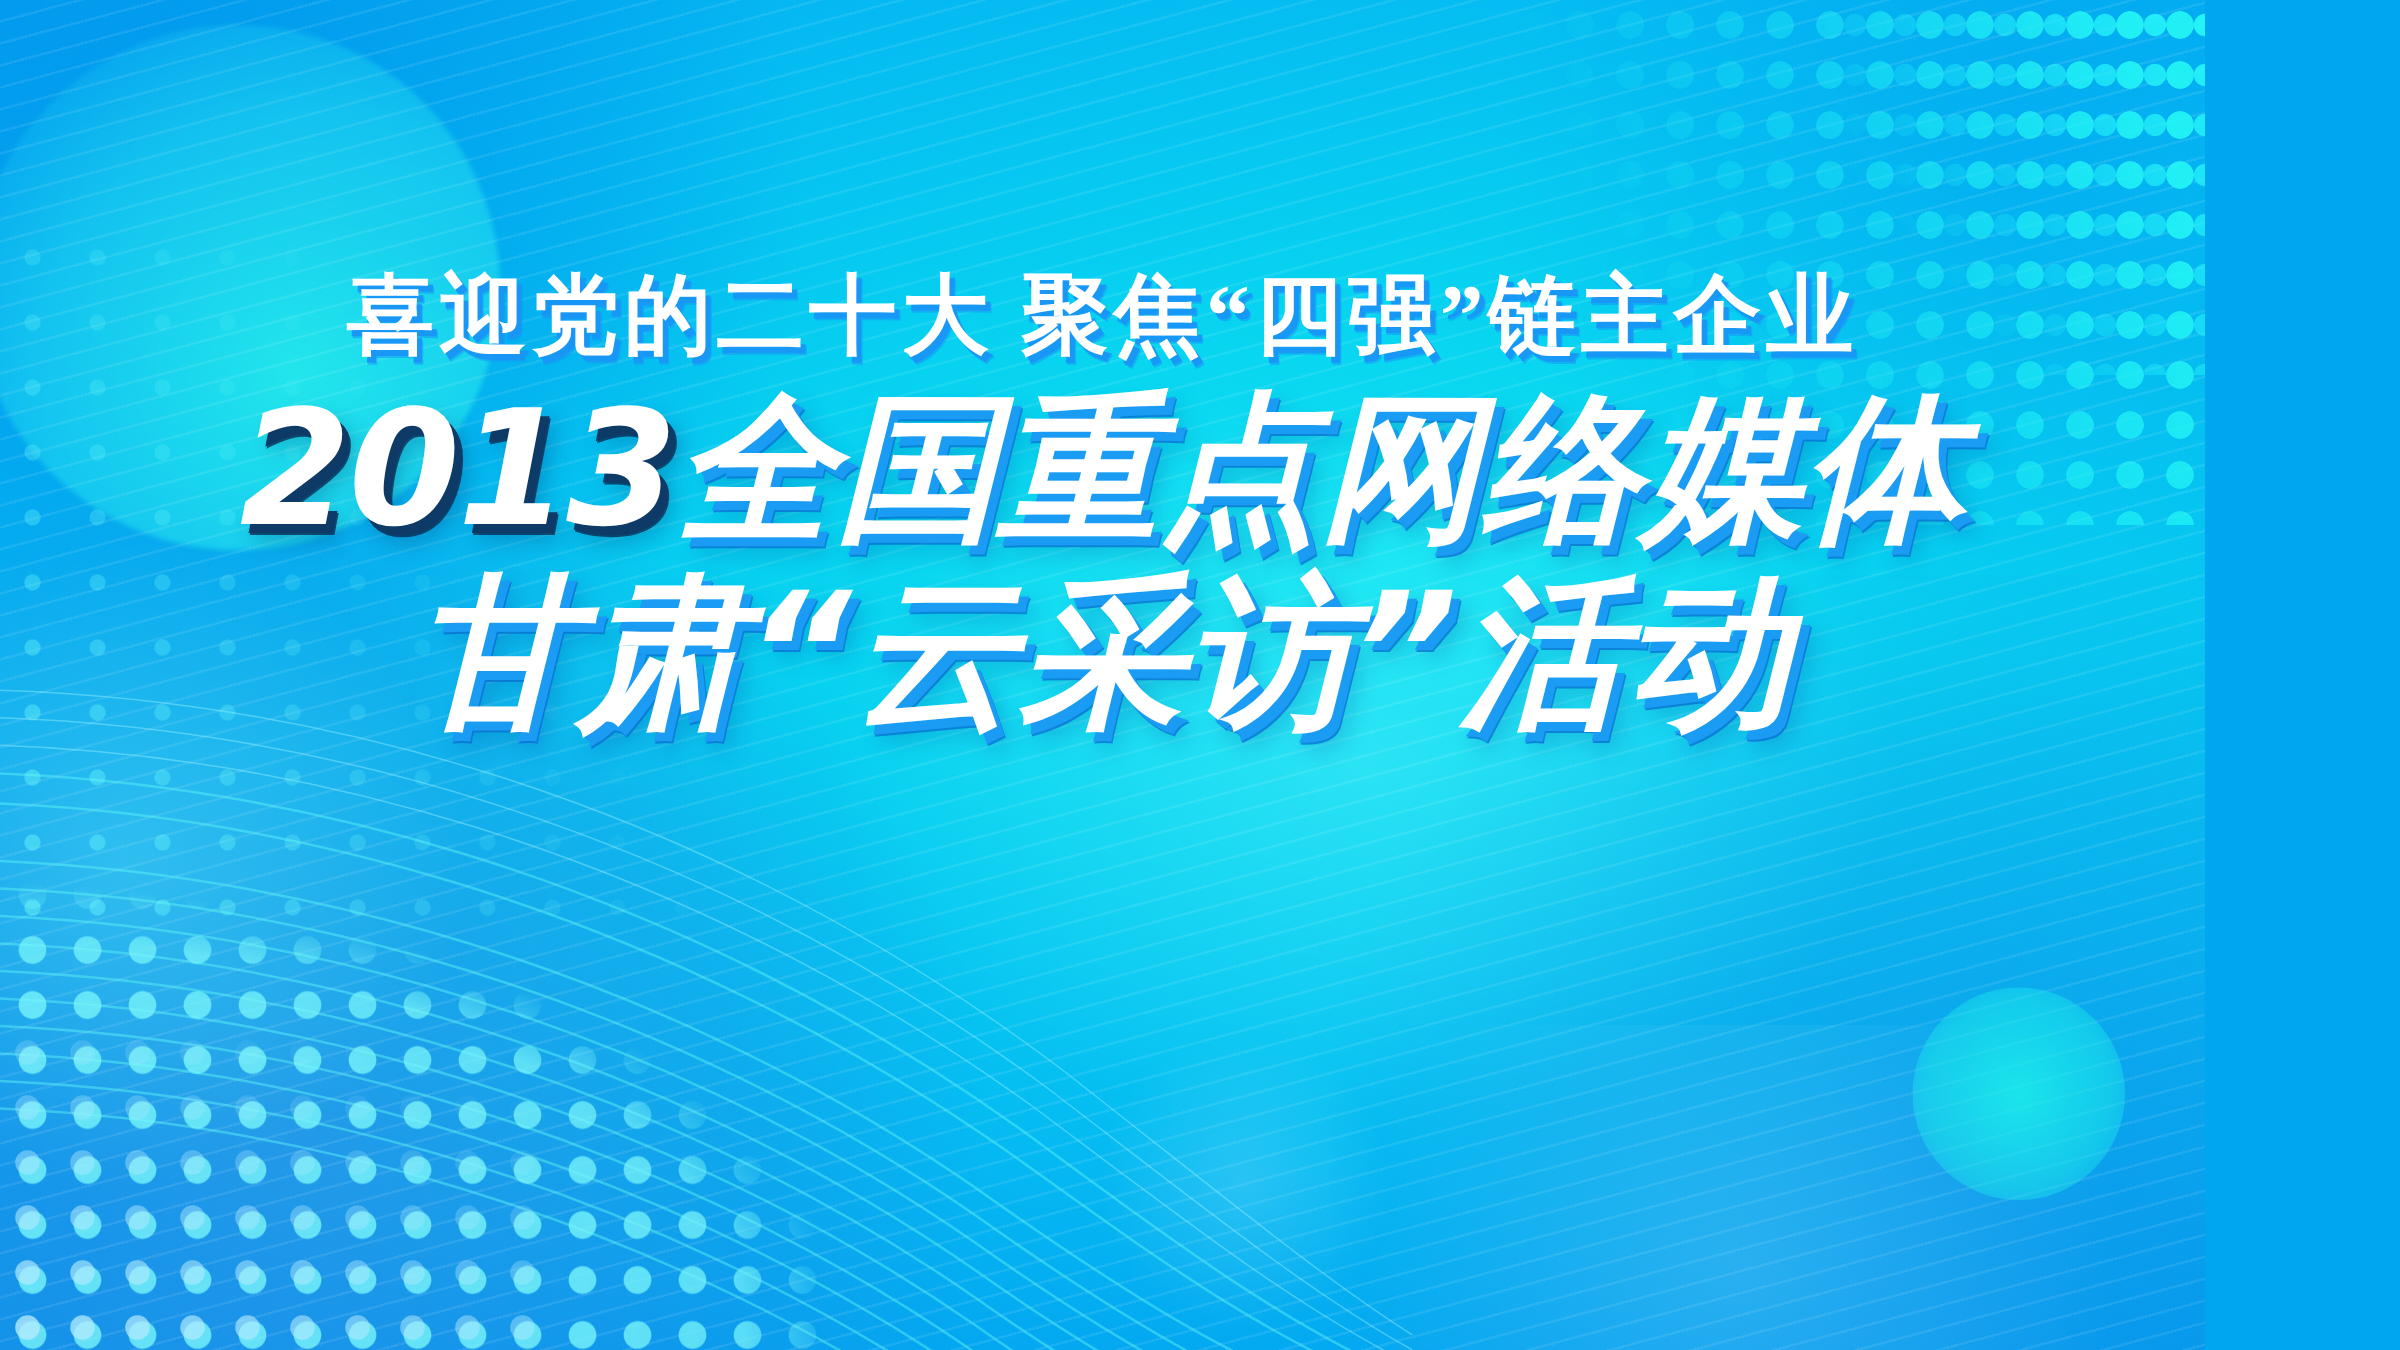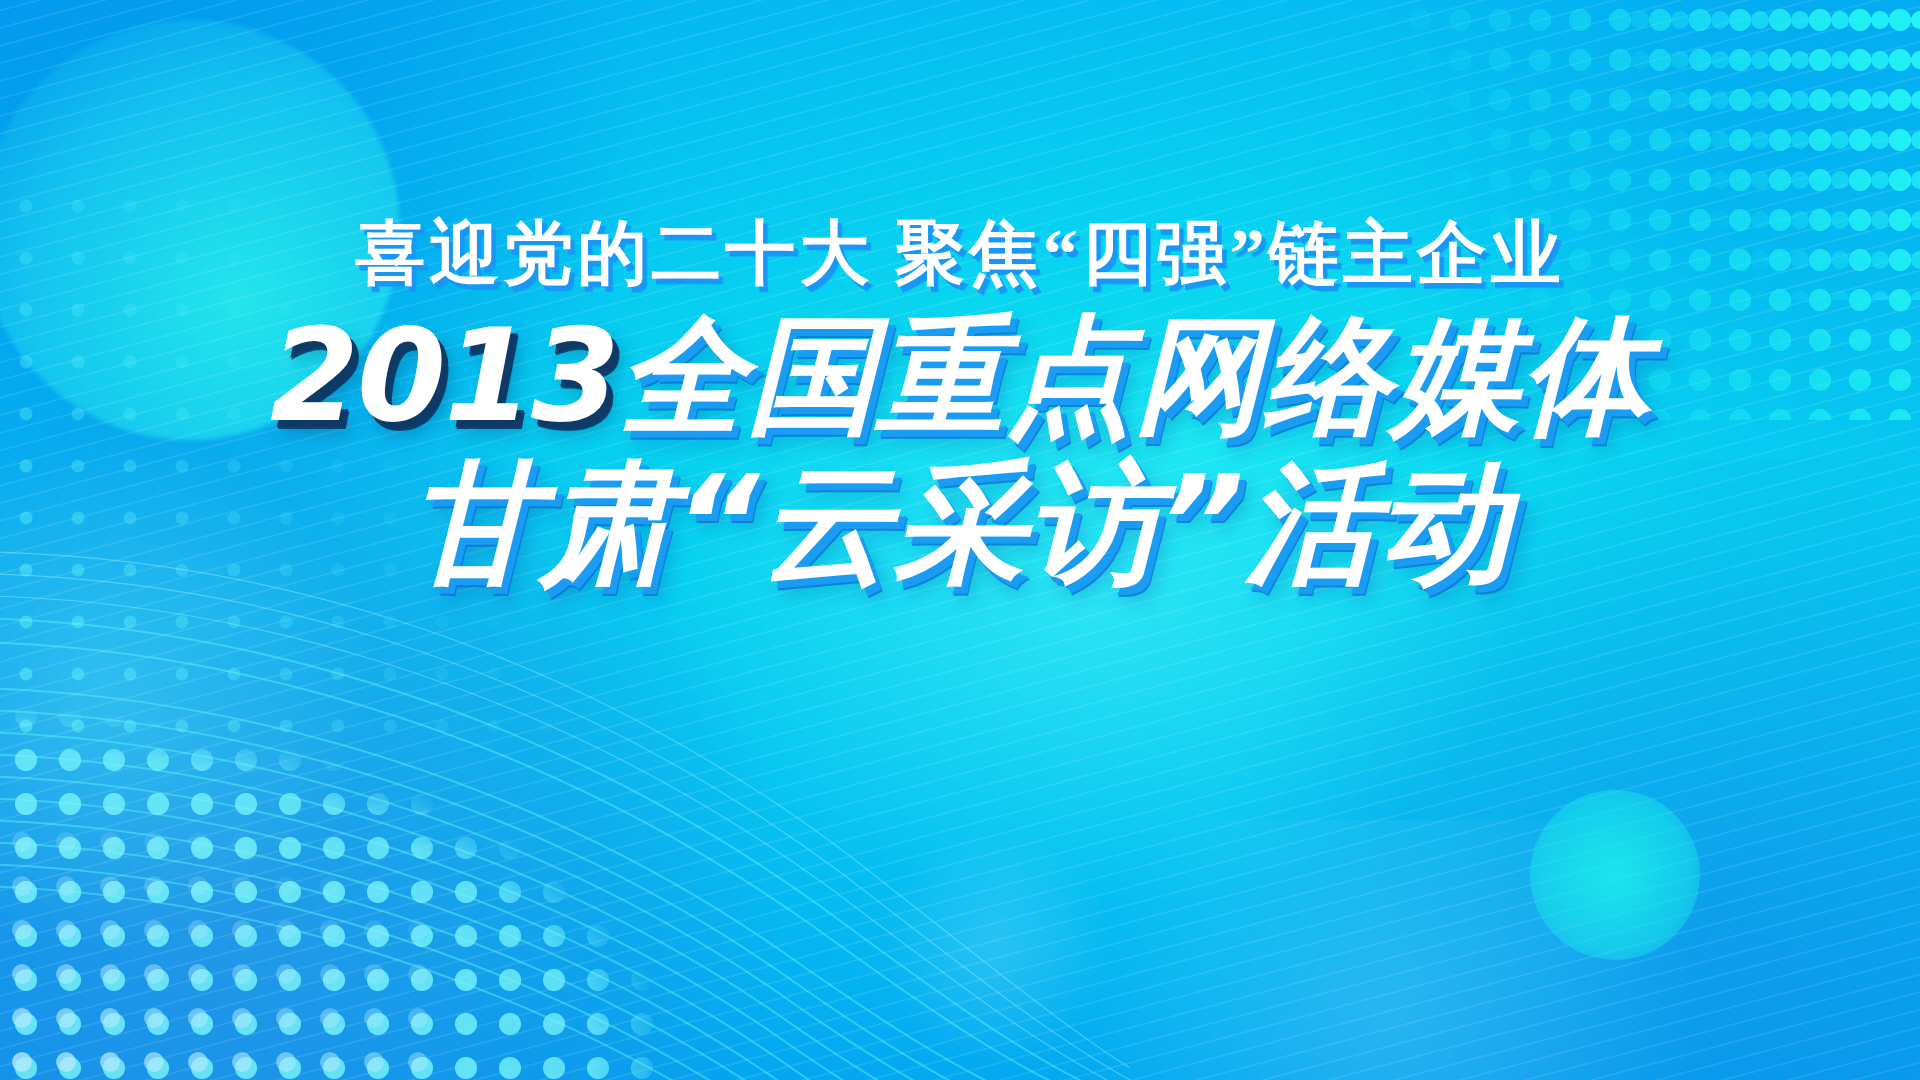--- a/index.html
+++ b/index.html
@@ -2,21 +2,21 @@
 <html><head>
 <meta charset="utf-8">
 <style>
   html,body{margin:0;padding:0;}
   body{
     width:1920px;height:1080px;overflow:hidden;
     font-family:"Liberation Sans",sans-serif;
     background:#00a6f0;
   }
   #poster{
-    position:relative;width:1920px;height:1080px;overflow:hidden;
+    position:relative;width:1764px;height:1080px;overflow:hidden;
     background:
       radial-gradient(120% 95% at 62% 42%, #0fe3f2 0%, #07d2f0 22%, #05bdf2 44%, #039ff0 70%, #0d8ae6 100%);
   }
   
   .tint{position:absolute;pointer-events:none;}
   .tint-tl{left:-260px;top:-300px;width:900px;height:900px;
     background:radial-gradient(circle at 50% 50%, rgba(0,140,235,.55) 0%, rgba(0,140,235,.28) 45%, rgba(0,140,235,0) 72%);}
   .tint-bl{left:-320px;bottom:-360px;width:1100px;height:1050px;
     background:radial-gradient(circle at 50% 50%, rgba(60,140,225,.55) 0%, rgba(40,130,225,.26) 48%, rgba(0,120,220,0) 74%);}
   .tint-br{right:-300px;bottom:-330px;width:1000px;height:950px;

